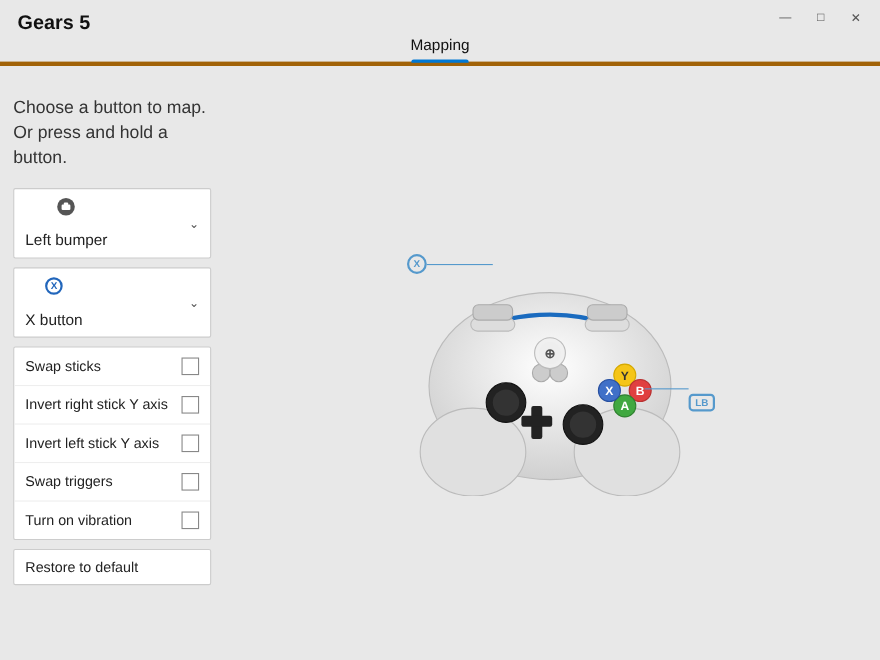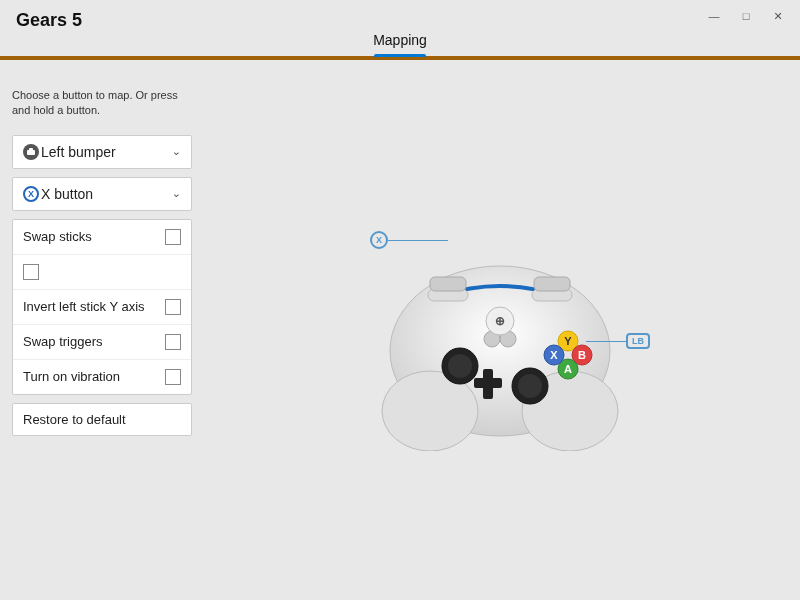--- a/index.html
+++ b/index.html
@@ -92,21 +92,21 @@
     .left-panel {
       position: absolute;
       top: 72px;
       left: 0;
       width: 200px;
       bottom: 0;
       padding: 16px 12px;
     }
 
     .instructions {
-      font-size: 11px;
+      font-size: 16px;
       color: #333;
       margin-bottom: 16px;
       line-height: 1.4;
     }
 
     
     .dropdown-box {
       background: #fff;
       border: 1px solid #ccc;
       border-radius: 2px;
@@ -118,21 +118,22 @@
       margin-bottom: 8px;
       width: 180px;
     }
     .dropdown-icon {
       font-size: 11px;
       color: #555;
     }
     .dropdown-label-row {
       display: flex;
       align-items: center;
-      gap: 2px;
+      gap: 14px;
+      flex-direction: column;
     }
     .bumper-icon {
       width: 16px;
       height: 16px;
       background: #555;
       border-radius: 50%;
       display: flex;
       align-items: center;
       justify-content: center;
     }
@@ -277,20 +278,21 @@
     <span class="dropdown-icon">⌄</span>
   </div>
 
   
   <div class="options-list">
     <div class="option-row">
       <span class="option-text">Swap sticks</span>
       <div class="checkbox"></div>
     </div>
     <div class="option-row">
+      <span class="option-text">Invert right stick Y axis</span>
       <div class="checkbox"></div>
     </div>
     <div class="option-row">
       <span class="option-text">Invert left stick Y axis</span>
       <div class="checkbox"></div>
     </div>
     <div class="option-row">
       <span class="option-text">Swap triggers</span>
       <div class="checkbox"></div>
     </div>
@@ -310,21 +312,21 @@
 
     
     <div style="position:absolute;top:10px;left:30px;display:flex;align-items:center;gap:0;">
       <div class="annotation-circle">X</div>
       <div class="annotation-line" style="width:60px;"></div>
     </div>
 
     
     <div style="position:absolute;top:112px;right:10px;display:flex;align-items:center;gap:0;">
       <div class="annotation-line" style="width:40px;"></div>
-      <div style="border:2px solid #5599cc;border-radius:4px;padding:1px 4px;font-size:9px;color:#5599cc;font-weight:bold;">LB</div>
+      <div style="border:2px solid #5599cc;border-radius:4px;padding:1px 4px;font-size:9px;color:#5599cc;font-weight:bold;margin-top:25px;">LB</div>
     </div>
 
     
     <svg class="controller-svg" viewBox="0 0 320 230" xmlns="http://www.w3.org/2000/svg">
 
       <defs>
         <radialGradient id="bodyGrad" cx="50%" cy="40%" r="60%">
           <stop offset="0%" stop-color="#ffffff"></stop>
           <stop offset="100%" stop-color="#d0d0d0"></stop>
         </radialGradient>

